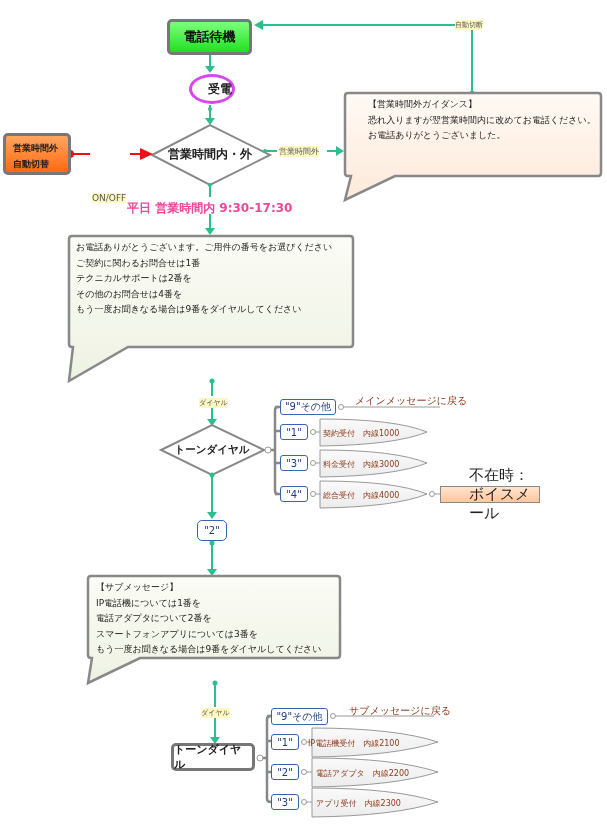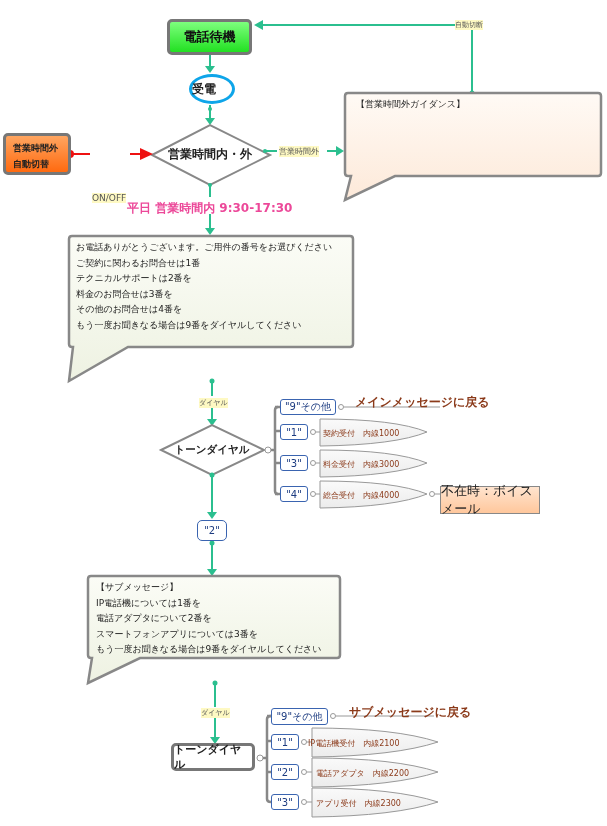--- a/index.html
+++ b/index.html
@@ -4,36 +4,36 @@
 <style>
   html, body { margin:0; padding:0; background:#ffffff; }
   body { width:607px; height:826px; position:relative; overflow:hidden;
          font-family:"DejaVu Sans", "Liberation Sans", sans-serif; color:#222; }
   .abs { position:absolute; }
   svg.lines { position:absolute; left:0; top:0; width:607px; height:826px; }
 
   .node-green { left:167px; top:7px; width:85px; height:36px; border:3px solid #777; border-radius:5px;
     background:linear-gradient(#7dff7d,#22e022); box-sizing:border-box;
     display:flex; align-items:center; justify-content:center; font-size:13px; font-weight:bold; color:#111;margin-top:12px; }
-  .node-oval { left:189px; top:74px; width:46px; height:30px; border:3px solid #0ea5e9; border-radius:50%;
-    background:#fff; box-sizing:border-box; display:flex; align-items:center; justify-content:flex-start;
+  .node-oval { left:189px; top:74px; width:46px; height:30px; border:3px solid #d946ef; border-radius:50%;
+    background:#fff; box-sizing:border-box; display:flex; align-items:center; justify-content:flex-end;
     font-size:12px; font-weight:bold;font-family:Liberation Mono, monospace; }
   .node-orange { left:3px; top:133px; width:68px; height:42px; border:3px solid #777; border-radius:5px;
     background:linear-gradient(#ffa560,#ff6a10); box-sizing:border-box; font-size:9px; font-weight:bold;
     color:#222; padding:4px 0 0 7px; line-height:16px; }
   .diamond-label { font-size:12px; font-weight:bold; text-align:center; }
   .small-label { font-size:8px; color:#555; background:#fef9c3; }
   .bubble-text { font-size:9px; line-height:15.5px; color:#222; white-space:nowrap; }
   .blue-key { border:1.5px solid #3a64b0; border-radius:3px; background:#fff; box-sizing:border-box;
     display:flex; align-items:center; justify-content:center; font-size:10px; color:#1d3c80; }
   .leaf-text { font-size:8px; color:#8b3a1a; white-space:nowrap; }
-  .return-label { font-size:12px; color:#8b3a1a; white-space:nowrap;font-weight:bold; }
-  .vm-box { left:440px; top:486px; width:100px; height:28px; border:1.5px solid #888;
-    background:linear-gradient(#ffe4cf,#ffc79c); box-sizing:border-box; font-size:13px;
-    display:flex; align-items:center; justify-content:center; color:#222; }
+  .return-label { font-size:10px; color:#8b3a1a; white-space:nowrap; }
+  .vm-box { left:440px; top:486px; width:100px; height:17px; border:1.5px solid #888;
+    background:linear-gradient(#ffe4cf,#ffc79c); box-sizing:border-box; font-size:15px;
+    display:flex; align-items:center; justify-content:center; color:#222;padding-left:28px; }
   .tone2 { left:171px; top:743px; width:84px; height:28px; border:3px solid #777; border-radius:5px;
     background:#fff; box-sizing:border-box; display:flex; align-items:center; justify-content:center;
     font-size:11px; font-weight:bold; }
   .hours-label { left:127px; top:200px; font-size:12px; font-weight:bold; color:#ec4899; white-space:nowrap; }
 </style>
 </head>
 <body>
 
 <svg class="lines" xmlns="http://www.w3.org/2000/svg">
   <defs>
@@ -179,29 +179,30 @@
 <div class="abs diamond-label" style="left:165px;top:146px;width:90px;">営業時間内・外</div>
 <div class="abs node-orange">
   <div>営業時間外</div>
   <div>自動切替</div>
 </div>
 <div class="abs small-label" style="left:92px;top:149px;font-size:9px;margin-top:44px;">ON/OFF</div>
 <div class="abs small-label" style="left:279px;top:146px;">営業時間外</div>
 <div class="abs small-label" style="left:455px;top:20px;font-size:7px;">自動切断</div>
 <div class="abs hours-label">平日 営業時間内 9:30-17:30</div>
 
-<div class="abs bubble-text" style="left:356px;top:97px;">
+<div class="abs bubble-text" style="left:368px;top:97px;">
   <div>【営業時間外ガイダンス】</div>
+  <div>恐れ入りますが翌営業時間内に改めてお電話ください。</div>
+  <div>お電話ありがとうございました。</div>
 </div>
 
 <div class="abs bubble-text" style="left:76px;top:240px;">
   <div>お電話ありがとうございます。ご用件の番号をお選びください</div>
   <div>ご契約に関わるお問合せは1番</div>
   <div>テクニカルサポートは2番を</div>
-  <div>料金のお問合せは3番を</div>
   <div>その他のお問合せは4番を</div>
   <div>もう一度お聞きなる場合は9番をダイヤルしてください</div>
 </div>
 
 <div class="abs small-label" style="left:199px;top:398px;font-size:7px;">ダイヤル</div>
 <div class="abs diamond-label" style="left:170px;top:443px;width:84px;font-size:10.5px;">トーンダイヤル</div>
 
 <div class="abs blue-key" style="left:280px;top:399px;width:56px;height:16px;">
     <span>"9"その他</span>
   </div>

